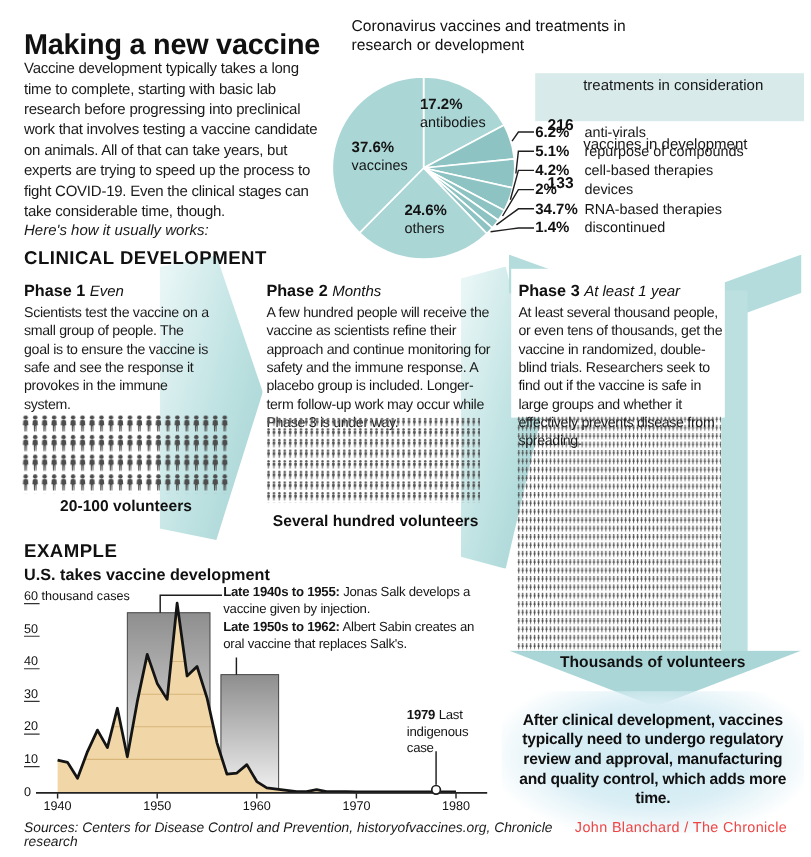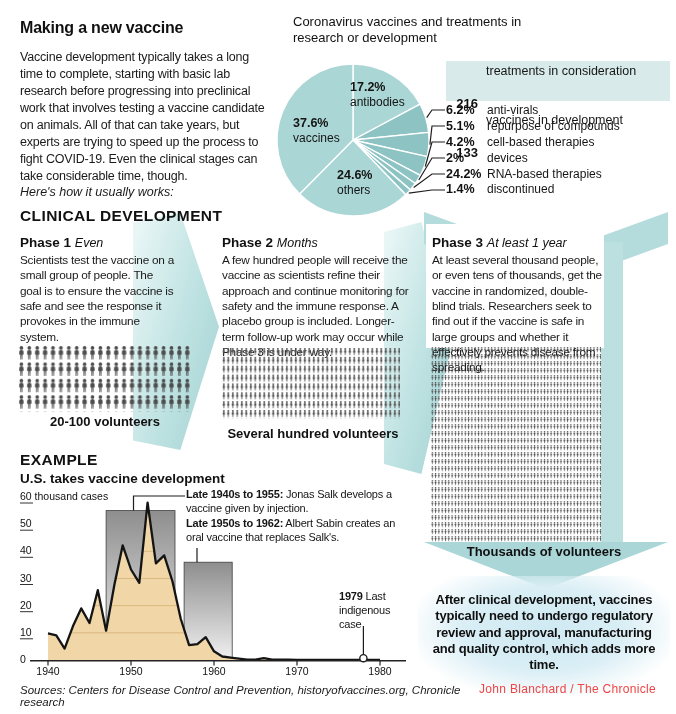--- a/index.html
+++ b/index.html
@@ -1,20 +1,20 @@
 <!DOCTYPE html>
 <html><head>
 <meta charset="utf-8">
 <style>
   html,body{margin:0;padding:0;background:#fff;}
   .page{position:relative;width:676px;height:714px;background:#fff;overflow:hidden;
         font-family:"Liberation Sans",sans-serif;color:#111;}
   .abs{position:absolute;}
   
-  .title{left:20px;top:8px;width:260px;font-size:16px;font-weight:800;letter-spacing:-0.2px;}
+  .title{left:20px;top:8px;width:260px;font-size:24px;font-weight:800;letter-spacing:-0.2px;}
   .intro{left:20px;top:36px;width:252px;font-size:12.5px;line-height:1.36;letter-spacing:-0.2px;color:#1a1a1a;}
   .kicker{left:20px;top:172px;width:252px;font-size:12.5px;color:#1a1a1a;font-style:italic;}
   .clinical{left:20px;top:194px;font-size:15.5px;font-weight:800;letter-spacing:0.4px;}
   
   .pie-title{left:293px;top:14px;width:280px;font-size:13px;font-weight:400;line-height:1.25;}
   .counts-box{left:446px;top:61px;width:224px;height:38px;padding-top:2px;}
   .counts-row{display:flex;line-height:17px;}
   .counts-val{width:32px;text-align:right;font-weight:800;font-size:13px;margin-top:32px;}
   .counts-lbl{margin-left:8px;font-size:12.5px;color:#161616;}
   .pie-svg{left:268px;top:55px;}
@@ -138,21 +138,21 @@
       </div>
       <div class="leg-row">
         <span class="leg-pct">4.2%</span>
         <span class="leg-lbl">cell-based therapies</span>
       </div>
       <div class="leg-row">
         <span class="leg-pct">2%</span>
         <span class="leg-lbl">devices</span>
       </div>
       <div class="leg-row">
-        <span class="leg-pct">24.2%</span>
+        <span class="leg-pct">34.7%</span>
         <span class="leg-lbl">RNA-based therapies</span>
       </div>
       <div class="leg-row">
         <span class="leg-pct">1.4%</span>
         <span class="leg-lbl">discontinued</span>
       </div>
     </div>
 
   <div class="abs phase phase1">
     <h3><b>Phase 1</b> <i>Even</i></h3>

